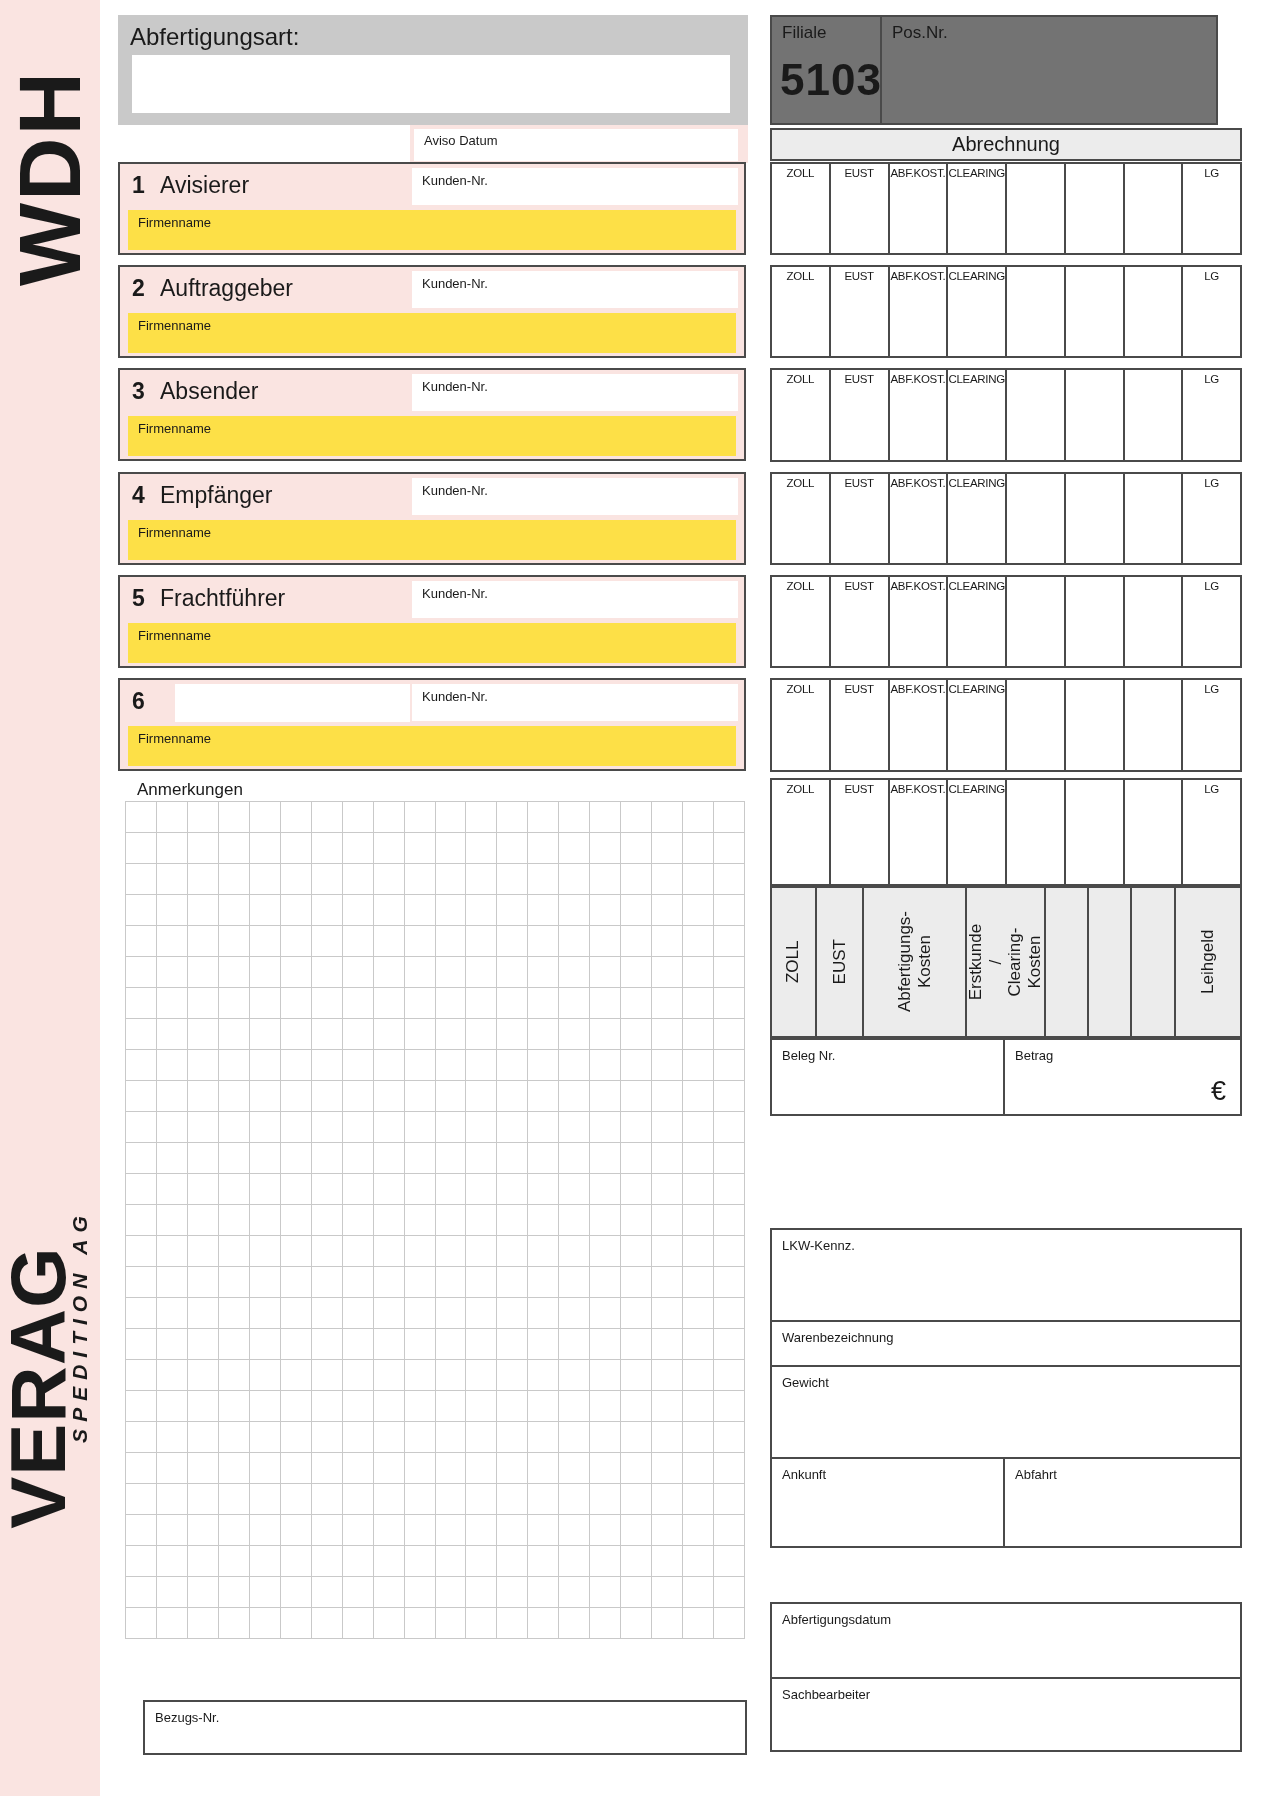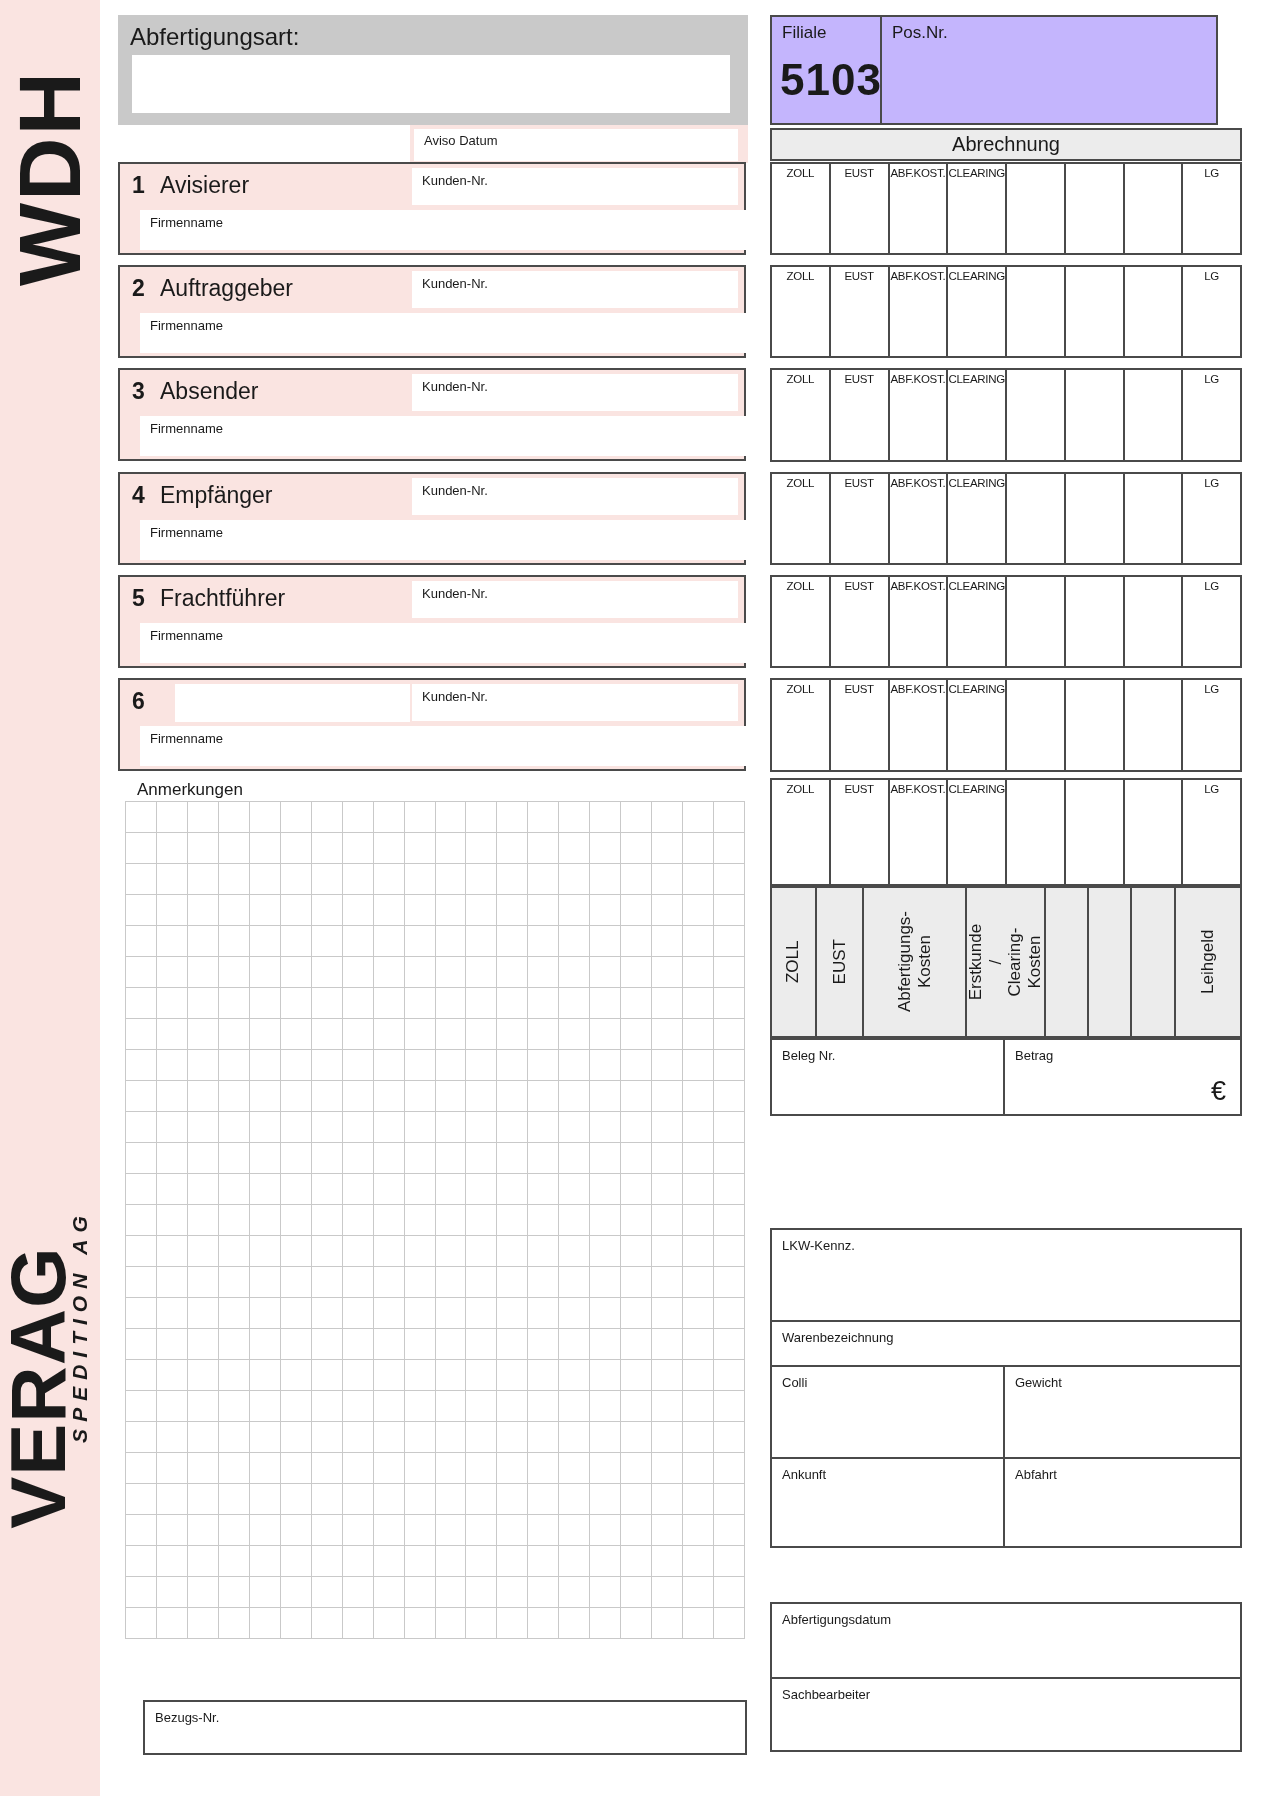--- a/index.html
+++ b/index.html
@@ -34,21 +34,21 @@
   
   .abfart-box{left:118px;top:15px;width:630px;height:110px;background:var(--header-gray);}
   .abfart-label{position:absolute;left:12px;top:8px;font-size:24px;}
   .abfart-input{position:absolute;left:14px;top:40px;width:598px;height:58px;background:#fff;}
 
   
   .aviso{left:410px;top:125px;width:338px;height:38px;background:var(--pink);}
   .aviso-input{position:absolute;left:4px;top:4px;right:10px;bottom:2px;background:#fff;padding:4px 0 0 10px;}
 
   
-  .filiale-box{left:770px;top:15px;width:448px;height:110px;background:#c4b5fd;display:flex;text-align:right;}
+  .filiale-box{left:770px;top:15px;width:448px;height:110px;background:#737373;display:flex;text-align:right;}
   .filiale-cell{width:110px;border-right:2px solid var(--border);position:relative;}
   .pos-cell{flex:1;position:relative;}
   .filiale-label,.pos-label{position:absolute;left:10px;top:6px;font-size:17px;}
   .filiale-value{position:absolute;left:8px;top:38px;font-size:44px;font-weight:bold;letter-spacing:1px;}
 
   
   .abrechnung-header{left:770px;top:128px;width:472px;height:33px;background:var(--cell-gray);
     display:flex;align-items:center;justify-content:center;font-size:20px;}
   .cost-row{position:absolute;left:770px;width:472px;display:flex;}
   .cost-cell{flex:1;background:#fff;border:2px solid var(--border);margin-left:-2px;
@@ -73,21 +73,21 @@
     border-left:1px solid var(--grid-line);border-top:1px solid var(--grid-line);}
   .anm-cell{border-right:1px solid var(--grid-line);border-bottom:1px solid var(--grid-line);}
 
   
   .section{position:absolute;left:118px;width:628px;height:93px;background:var(--pink);
     border:2px solid var(--border);}
   .sec-num{position:absolute;left:12px;top:8px;font-size:23px;font-weight:bold;}
   .sec-label{position:absolute;left:40px;top:8px;font-size:23px;}
   .sec-blank{position:absolute;left:55px;top:4px;width:235px;height:38px;background:#fff;}
   .kunden-box{position:absolute;left:292px;top:4px;width:326px;height:37px;background:#fff;padding:5px 0 4px 10px;}
-  .firma-box{position:absolute;left:20px;top:46px;width:608px;height:40px;background:#ffffff;padding:5px 0 0 10px;}
+  .firma-box{position:absolute;left:8px;top:46px;width:608px;height:40px;background:#fde047;padding:5px 0 0 10px;}
 
   
   .cargo-box{left:770px;top:1228px;width:472px;height:320px;background:#fff;display:flex;flex-direction:column;}
   .cargo-row{position:relative;border-top:2px solid var(--border);}
   .cargo-row:first-child{border-top:none;}
   .cargo-row.split{display:flex;}
   .cargo-lkw{height:90px;}
   .cargo-waren{height:45px;}
   .cargo-colli{height:92px;}
   .cargo-ankunft{flex:1;}
@@ -865,23 +865,20 @@
     </div>
 
   <div class="abs outline cargo-box">
     <div class="cargo-row cargo-lkw cargo-pad">
       <span class="field-label">LKW-Kennz.</span>
     </div>
     <div class="cargo-row cargo-waren cargo-pad">
       <span class="field-label">Warenbezeichnung</span>
     </div>
     <div class="cargo-row cargo-colli split">
-      <div class="half-l">
-        <span class="field-label">Colli</span>
-      </div>
       <div class="half-r">
         <span class="field-label">Gewicht</span>
       </div>
     </div>
     <div class="cargo-row cargo-ankunft split">
       <div class="half-l">
         <span class="field-label">Ankunft</span>
       </div>
       <div class="half-r">
         <span class="field-label">Abfahrt</span>

